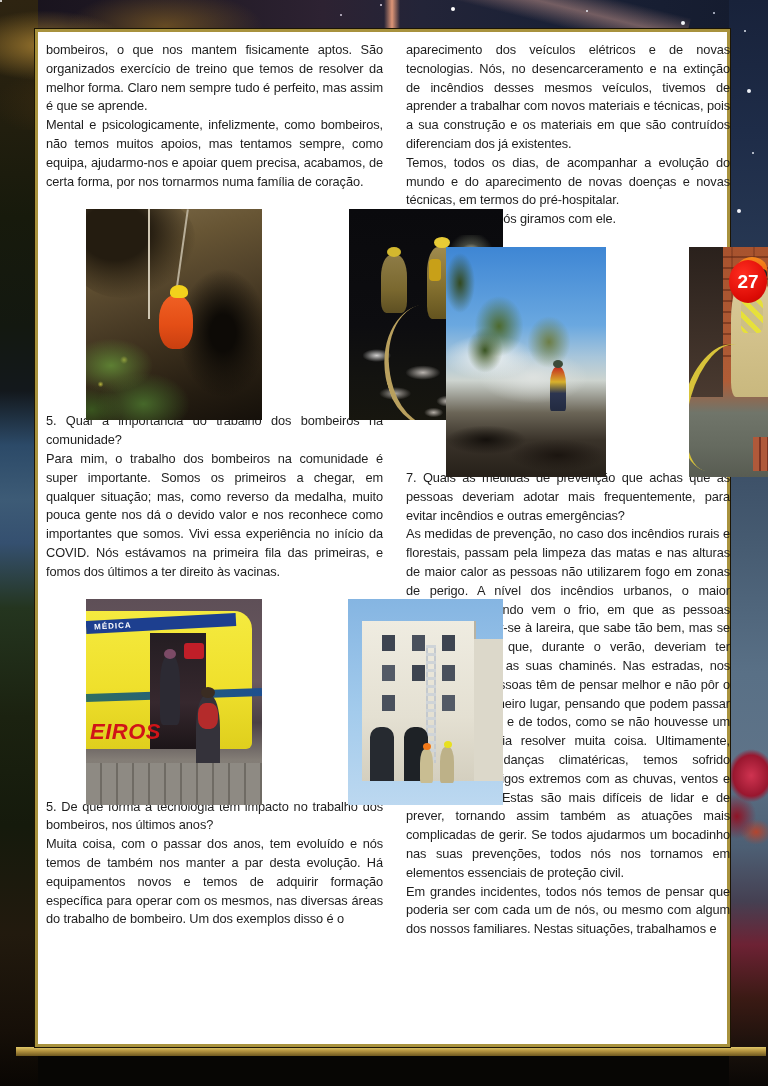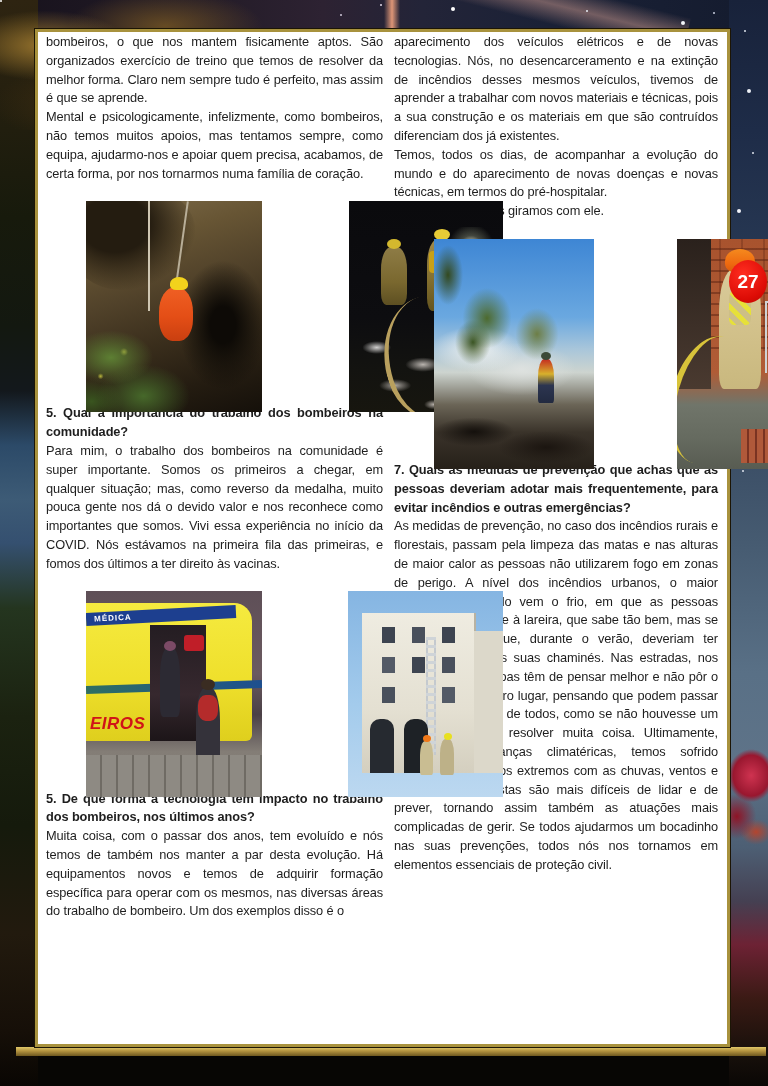--- a/index.html
+++ b/index.html
@@ -30,25 +30,25 @@
     box-shadow:452px 8px 0 1px #fff,586px 10px 0 0 #e8ecf4,682px 22px 0 1px #f4f6fa,744px 30px 0 0 #dfe4ee,
                380px 4px 0 0 #e0d8e8,340px 14px 0 0 #cfc8da,748px 90px 0 1px #eef1f7,752px 152px 0 0 #dfe4ee,
                738px 210px 0 1px #f2f4f9,757px 258px 0 0 #d8deea,735px 330px 0 0 #e6eaf2,760px 390px 0 0 #cfd6e4,
                742px 470px 0 0 #dfe4ee,713px 12px 0 0 #c8cede;}
   .gold-bar{position:absolute;left:16px;top:1047px;width:750px;height:9px;
     background:linear-gradient(180deg,#e0c869 0%,#b3923f 45%,#6e5820 100%);}
 
   
   .sheet{position:absolute;left:35px;top:29px;width:695px;height:1018px;box-sizing:border-box;
     background:#fff;border:3px solid #a8923d;box-shadow:0 0 0 1px #1c1505;z-index:2;}
-  .cols{display:flex;padding:1px 8px;}
+  .cols{display:flex;gap:12px;padding:9px 8px;}
   .col{color:#1e1e1e;font-size:12.8px;line-height:18.8px;text-align:justify;letter-spacing:-.1px;}
   .col-l{width:337px;} .col-r{width:324px;margin-left:11px;}
   .col p{margin:0;}
-  .q{font-weight:bold;}
+  .q{font-weight:normal;}
 
   
   .badge{position:absolute;left:729px;top:260px;width:38px;height:43px;border-radius:50%;
     background:radial-gradient(circle at 38% 32%,#ff2d20,#dc0b05 68%,#b50803 100%);
     color:#fff;font-weight:bold;font-size:19px;display:flex;align-items:center;justify-content:center;z-index:5;}
 
   
   .prow{display:flex;margin:5px 0;}
   .prow-1{gap:7px;height:211px;} .prow-2{gap:6px;height:206px;} .prow-3{gap:3px;height:230px;}
   .ph{position:relative;overflow:hidden;flex:none;height:100%;}
@@ -101,21 +101,21 @@
   .p3 .roofband{left:0;top:18px;width:150px;height:13px;background:#1d3f8f;transform:rotate(-3deg);
     color:#fff;font-size:8px;font-weight:bold;line-height:13px;text-align:left;padding-left:8px;box-sizing:border-box;letter-spacing:1px;}
   .p3 .stripe{left:0;top:92px;width:176px;height:8px;background:linear-gradient(90deg,#2f6e62,#1d4f8f);transform:rotate(-2deg);}
   .p3 .door{left:64px;top:34px;width:56px;height:116px;background:linear-gradient(180deg,#241d22 0%,#36282e 60%,#1c1518 100%);}
   .p3 .bag{left:98px;top:44px;width:20px;height:16px;border-radius:3px;background:#c01e28;}
   .p3 .person1{left:74px;top:56px;width:20px;height:70px;border-radius:40% 40% 15% 15%;background:#2c2a33;}
   .p3 .hair1{left:78px;top:50px;width:12px;height:10px;border-radius:50%;background:#7c4a66;}
   .p3 .person2{left:110px;top:96px;width:24px;height:78px;border-radius:42% 42% 12% 12%;background:#34323a;}
   .p3 .vest2{left:112px;top:104px;width:20px;height:26px;border-radius:38%;background:#b42b2b;}
   .p3 .hair2{left:115px;top:88px;width:14px;height:11px;border-radius:50%;background:#3a2c22;}
-  .p3 .sidetext{left:4px;top:124px;color:#d01418;font-weight:bold;font-size:17px;font-style:italic;letter-spacing:.5px;}
+  .p3 .sidetext{left:4px;top:124px;color:#d01418;font-weight:bold;font-size:22px;font-style:italic;letter-spacing:.5px;}
   .p3 .ground{left:0;top:164px;width:176px;height:42px;
     background:repeating-linear-gradient(90deg,#8e8a83 0 14px,#6f6b64 14px 16px),
                repeating-linear-gradient(180deg,rgba(0,0,0,0) 0 8px,rgba(60,56,50,.55) 8px 10px);}
 
   
   .p4{width:155px;background:linear-gradient(180deg,#85b5e2 0%,#a3cbec 55%,#bcd8f0 100%);}
   .p4 .building{left:14px;top:22px;width:112px;height:160px;
     background:linear-gradient(180deg,#efece1 0%,#e4e0d2 60%,#d4cfbf 100%);box-shadow:2px 0 0 #b8b2a2;}
   .p4 .wing{left:126px;top:40px;width:29px;height:142px;background:#dcd8ca;}
   .p4 .win{left:34px;top:36px;width:13px;height:16px;background:#3d4450;
@@ -275,20 +275,21 @@
             <div class="hivis"></div>
             <div class="helmet"></div>
             <div class="visor"></div>
             <div class="hose"></div>
             <div class="crate"></div>
           </figure>
         </div>
 
         <p class="q">7. Quais as medidas de prevenção que achas que as pessoas deveriam adotar mais frequentemente, para evitar incêndios e outras emergências?</p>
         <p>As medidas de prevenção, no caso dos incêndios rurais e florestais, passam pela limpeza das matas e nas alturas de maior calor as pessoas não utilizarem fogo em zonas de perigo. A nível dos incêndios urbanos, o maior problema é quando vem o frio, em que as pessoas decidem aquecer-se à lareira, que sabe tão bem, mas se esqueceram de que, durante o verão, deveriam ter mandado limpar as suas chaminés. Nas estradas, nos acidentes, as pessoas têm de pensar melhor e não pôr o egoísmo em primeiro lugar, pensando que podem passar por cima de tudo e de todos, como se não houvesse um amanhã, isso iria resolver muita coisa. Ultimamente, devido às mudanças climatéricas, temos sofrido situações de perigos extremos com as chuvas, ventos e até terramotos. Estas são mais difíceis de lidar e de prever, tornando assim também as atuações mais complicadas de gerir. Se todos ajudarmos um bocadinho nas suas prevenções, todos nós nos tornamos em elementos essenciais de proteção civil.</p>
+        <p>Em grandes incidentes, todos nós temos de pensar que poderia ser com cada um de nós, ou mesmo com algum dos nossos familiares. Nestas situações, trabalhamos e</p>
       </div>
 
     </div>
   </div>
 
   <div class="badge">27</div>
 
 </div>
 
 </body></html>

